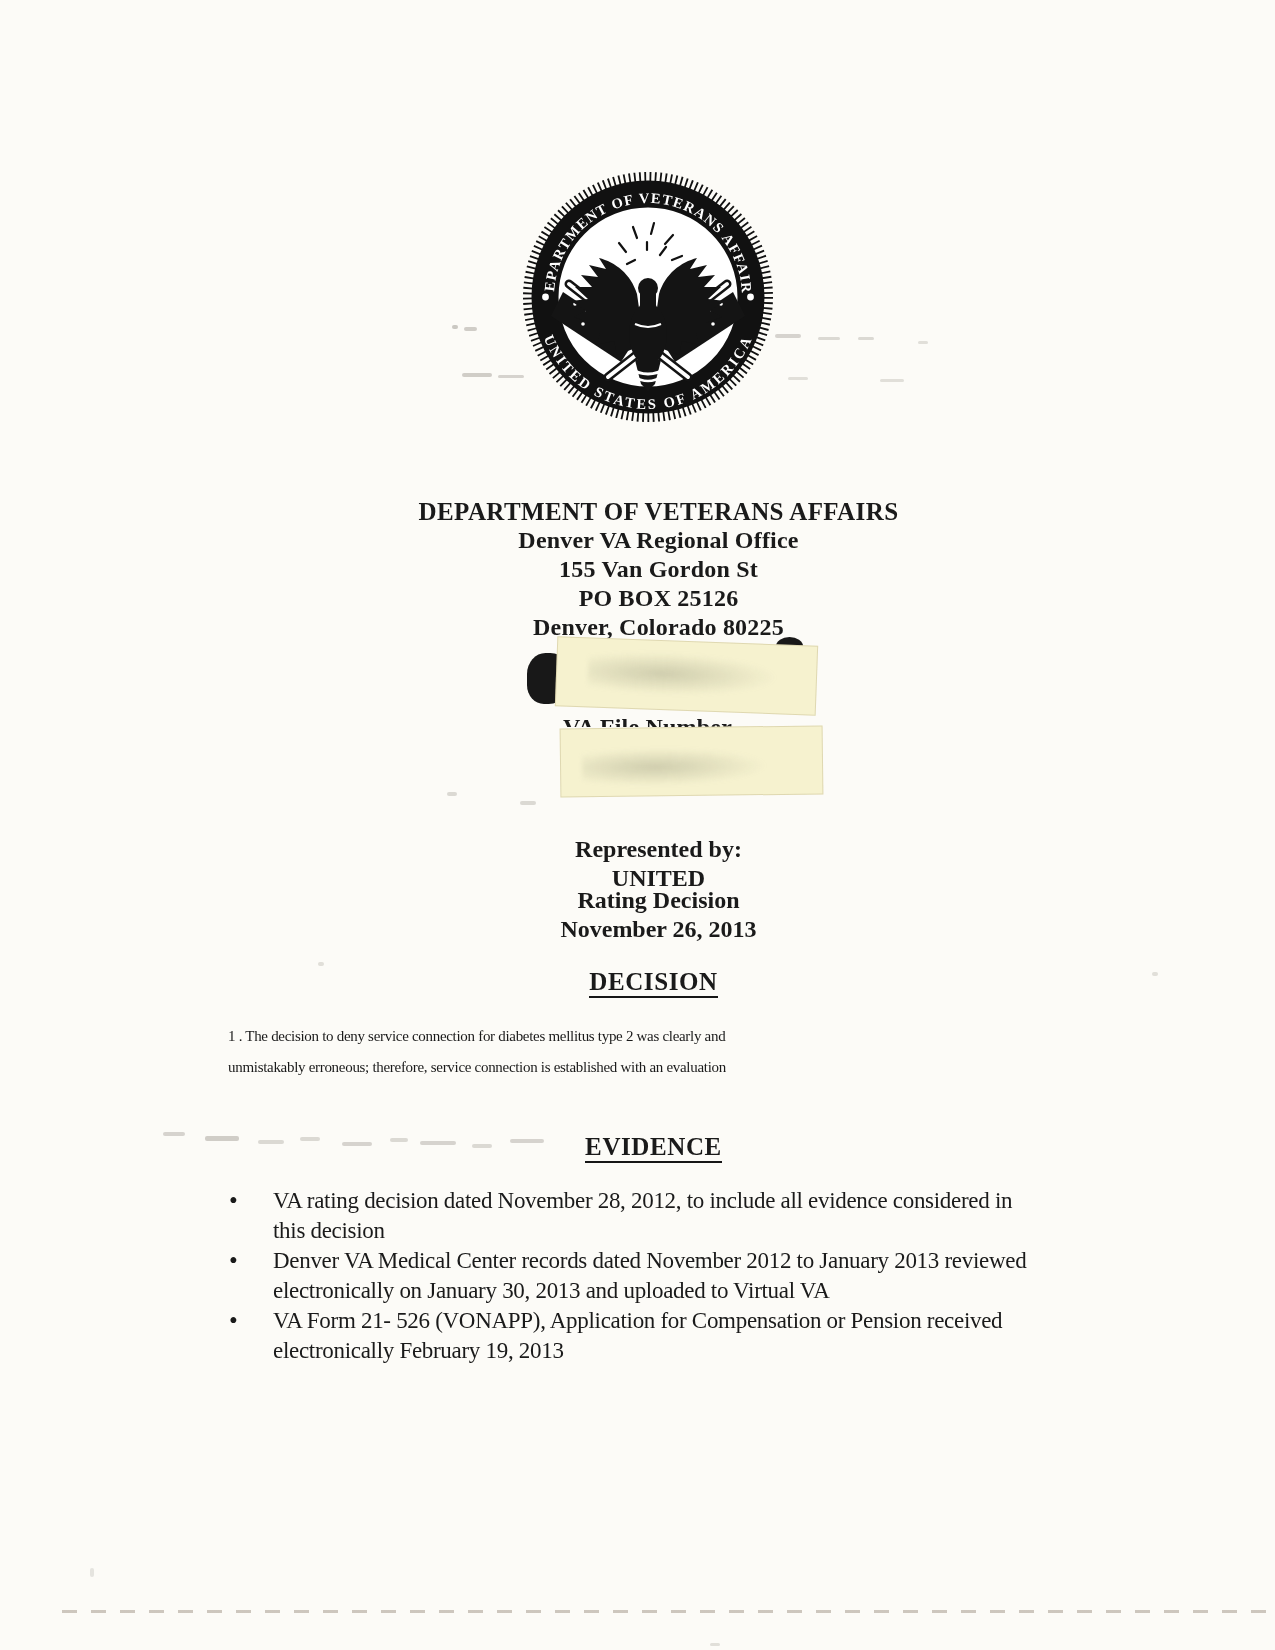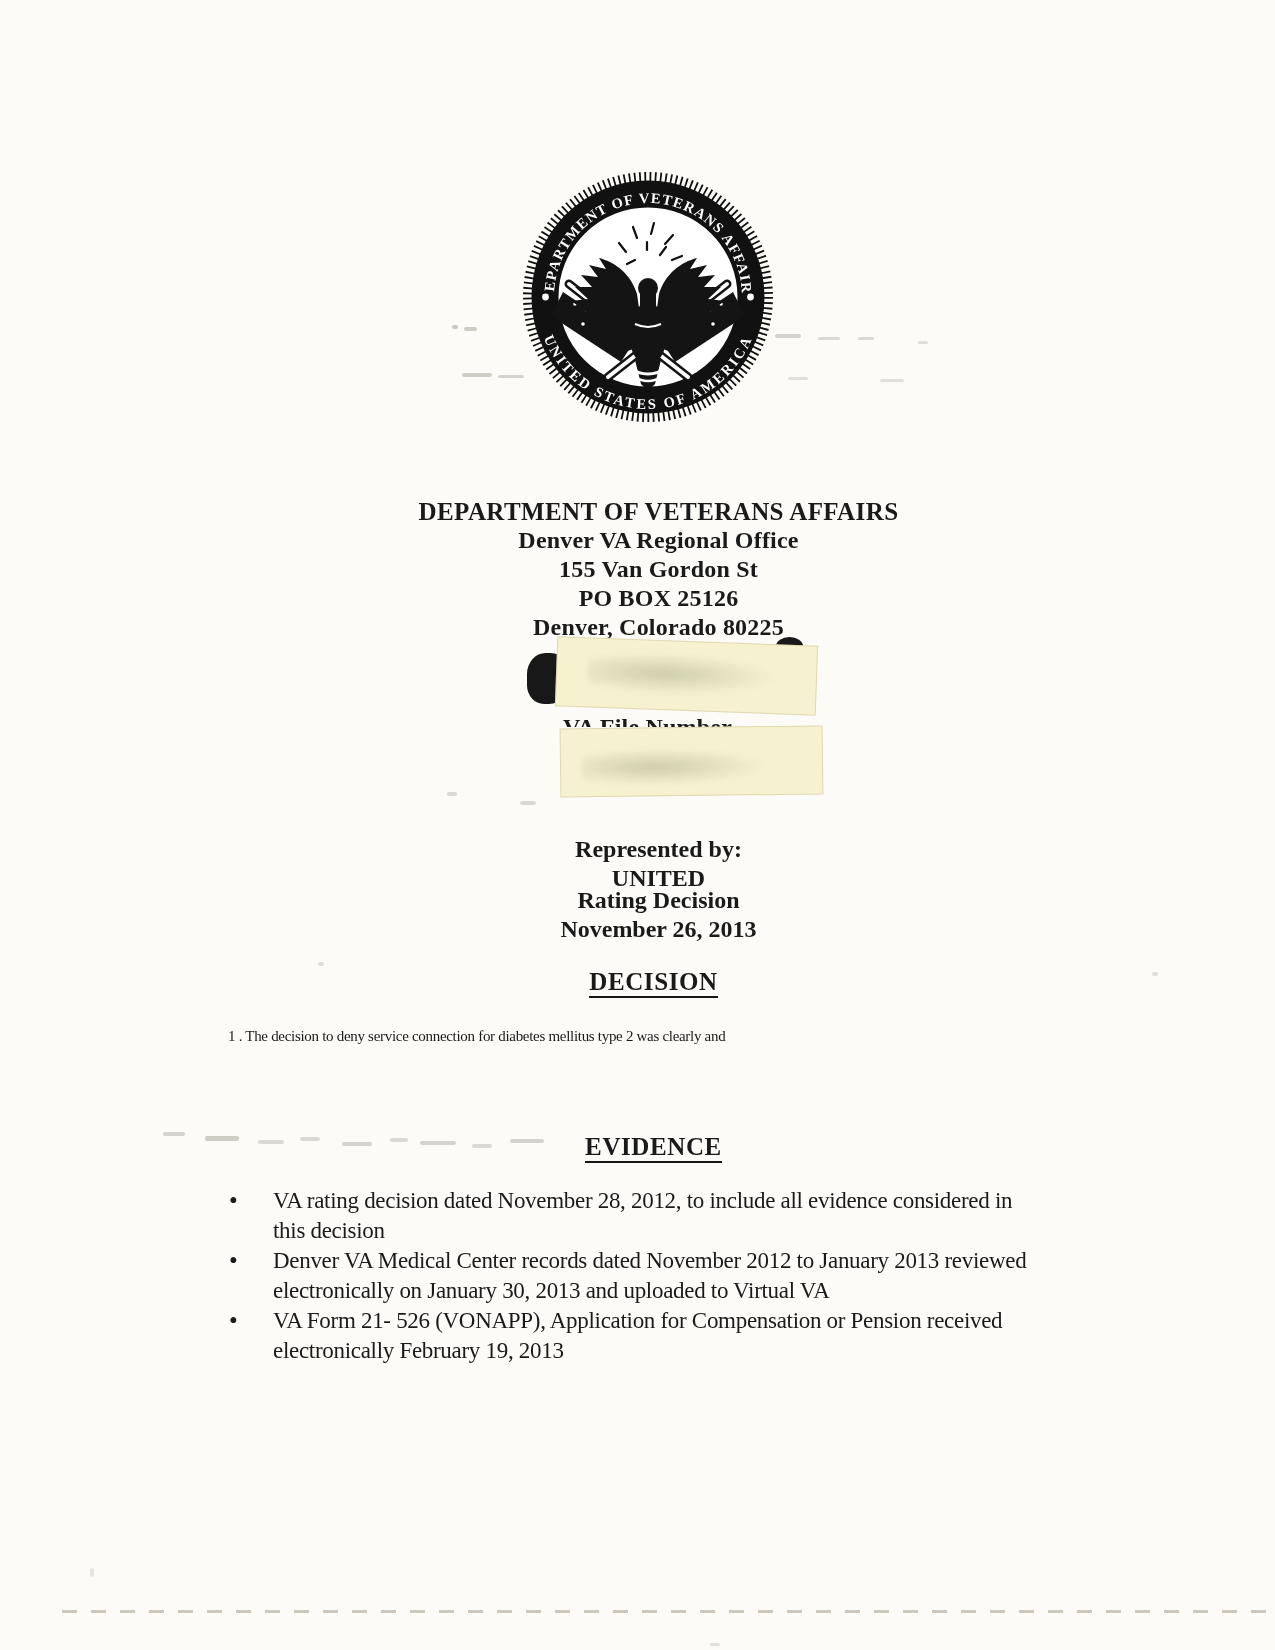--- a/index.html
+++ b/index.html
@@ -138,20 +138,21 @@
   <div class="centered" style="top:886px;">
     <div class="block-line">Rating Decision</div>
     <div class="block-line">November 26, 2013</div>
   </div>
 
   <h2 class="centered section-heading" style="top:968px;padding-left:32px;">
     <span>DECISION</span>
   </h2>
   <div class="paragraph bodytext">
     <div>1 . The decision to deny service connection for diabetes mellitus type 2 was clearly and</div>
+    <div>unmistakably erroneous; therefore, service connection is established with an evaluation</div>
   </div>
 
   <h2 class="centered section-heading" style="top:1133px;padding-left:32px;">
     <span>EVIDENCE</span>
   </h2>
   <ul class="evidence-list">
     <li>
       <span class="bullet-marker">•</span>
       <div class="li-text">
         <div>VA rating decision dated November 28, 2012, to include all evidence considered in</div>

